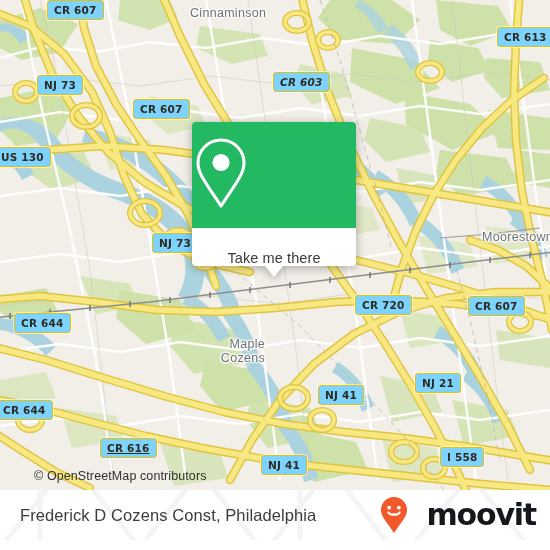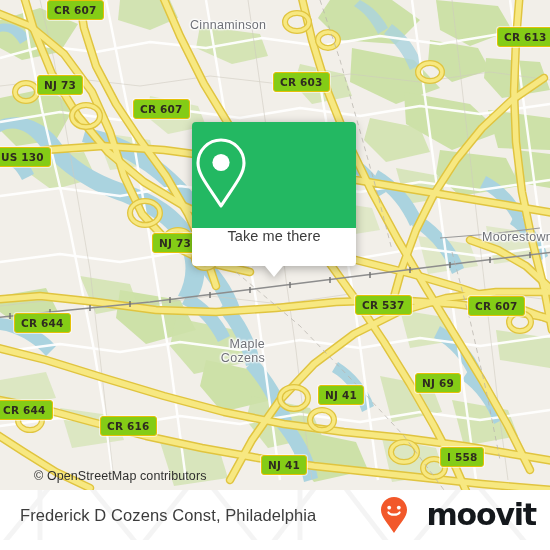--- a/index.html
+++ b/index.html
@@ -14,21 +14,21 @@
   
   #map{
     position:absolute;left:0;top:0;width:550px;height:490px;
     background:#f2efe9;overflow:hidden;
   }
   #map svg{position:absolute;left:0;top:0;}
 
   
   .shield{
     position:absolute;
-    background:#84cc16;
+    background:#7dd3fc;
     border:1.6px solid #e5c009;
     border-radius:3px;
     color:#2e2b20;
     font-family:"DejaVu Sans", sans-serif;
     font-size:10.5px;
     font-weight:700;
     letter-spacing:.2px;
     line-height:1;
     padding:3.5px 6px 4px 6px;
     white-space:nowrap;
@@ -56,21 +56,21 @@
     filter:drop-shadow(0 2px 5px rgba(0,0,0,.30));
   }
   #popup-green{
     height:106px;
     border-radius:4px 4px 0 0;
   }
   #popup-foot{
     background:#ffffff;
     border-radius:0 0 4px 4px;
     height:38px;
-    display:flex;align-items:flex-start;justify-content:center;
+    display:flex;align-items:flex-end;justify-content:center;
   }
   #popup-foot span{
     font-family:"Liberation Sans", sans-serif;
     font-size:14.5px;color:#3b3b3b;letter-spacing:.1px;
   }
   #popup-tail{
     position:absolute;left:50%;top:144px;
     width:0;height:0;margin-left:-9px;
     border-left:9px solid transparent;
     border-right:9px solid transparent;
@@ -328,42 +328,42 @@
         </g>
 
         <g stroke="#b8b4ad" stroke-width="1" stroke-dasharray="5 4" fill="none" opacity=".75">
           <path d="M236 272 L300 326 L352 380 L404 436 L444 490"></path>
           <path d="M452 252 L470 320 L486 390 L500 460"></path>
           <path d="M320 0 L340 60 L358 124 L376 188 L392 250"></path>
         </g>
       </g>
     </svg>
 
-    <div class="place" style="left:190px;top:6px;margin-top:12px;">Cinnaminson</div>
+    <div class="place" style="left:190px;top:6px;">Cinnaminson</div>
     <div class="place" style="left:482px;top:230px;">Moorestown</div>
     <div class="place two-line" style="left:205px;top:337px;width:60px;">
         <div>Maple</div>
         <div>Cozens</div>
       </div>
 
     <div id="shields">
         <div class="shield" style="left: 47px; top: 0px;">CR 607</div>
         <div class="shield" style="left: 497px; top: 27px;">CR 613</div>
         <div class="shield" style="left: 37px; top: 75px;">NJ 73</div>
-        <div class="shield" style="left: 273px; top: 72px;">CR 603</div>
+        <div class="shield" style="left: 273px; top: 72px; font-style: italic;">CR 603</div>
         <div class="shield" style="left: 133px; top: 99px;">CR 607</div>
         <div class="shield" style="left: -6px; top: 147px;">US 130</div>
         <div class="shield" style="left: 152px; top: 233px;">NJ 73</div>
-        <div class="shield" style="left: 355px; top: 295px;">CR 537</div>
+        <div class="shield" style="left: 355px; top: 295px;">CR 720</div>
         <div class="shield" style="left: 468px; top: 296px;">CR 607</div>
         <div class="shield" style="left: 14px; top: 313px;">CR 644</div>
         <div class="shield" style="left: 318px; top: 385px;">NJ 41</div>
-        <div class="shield" style="left: 415px; top: 373px;">NJ 69</div>
+        <div class="shield" style="left: 415px; top: 373px;">NJ 21</div>
         <div class="shield" style="left: -4px; top: 400px;">CR 644</div>
-        <div class="shield" style="left: 100px; top: 416px;">CR 616</div>
+        <div class="shield" style="left: 100px; top: 438px; text-decoration: underline;">CR 616</div>
         <div class="shield" style="left: 261px; top: 455px;">NJ 41</div>
         <div class="shield" style="left: 440px; top: 447px;">I 558</div>
       </div>
 
     <div id="popup">
       <div id="popup-green" style="background: rgb(35, 184, 98);">
         <div id="pin-icon">
           <svg width="58" height="74" viewBox="0 0 58 74" aria-hidden="true">
             <path d="M29 4 C16.3 4 6 14.3 6 27 C6 38 14 47 29 70 C44 47 52 38 52 27 C52 14.3 41.7 4 29 4 Z" fill="none" stroke="#ffffff" stroke-width="3.1" stroke-linejoin="round"></path>
             <circle cx="29" cy="26.5" r="8.6" fill="#ffffff"></circle>

